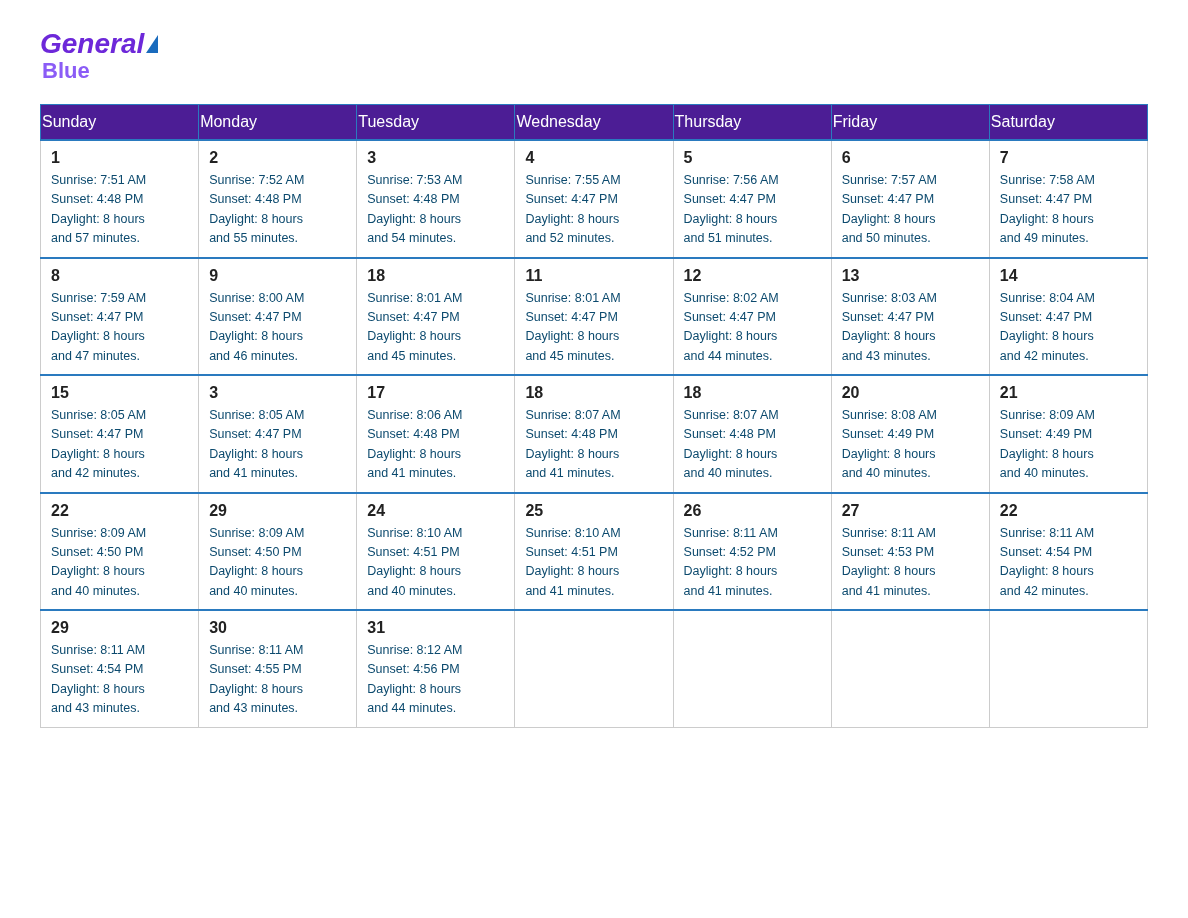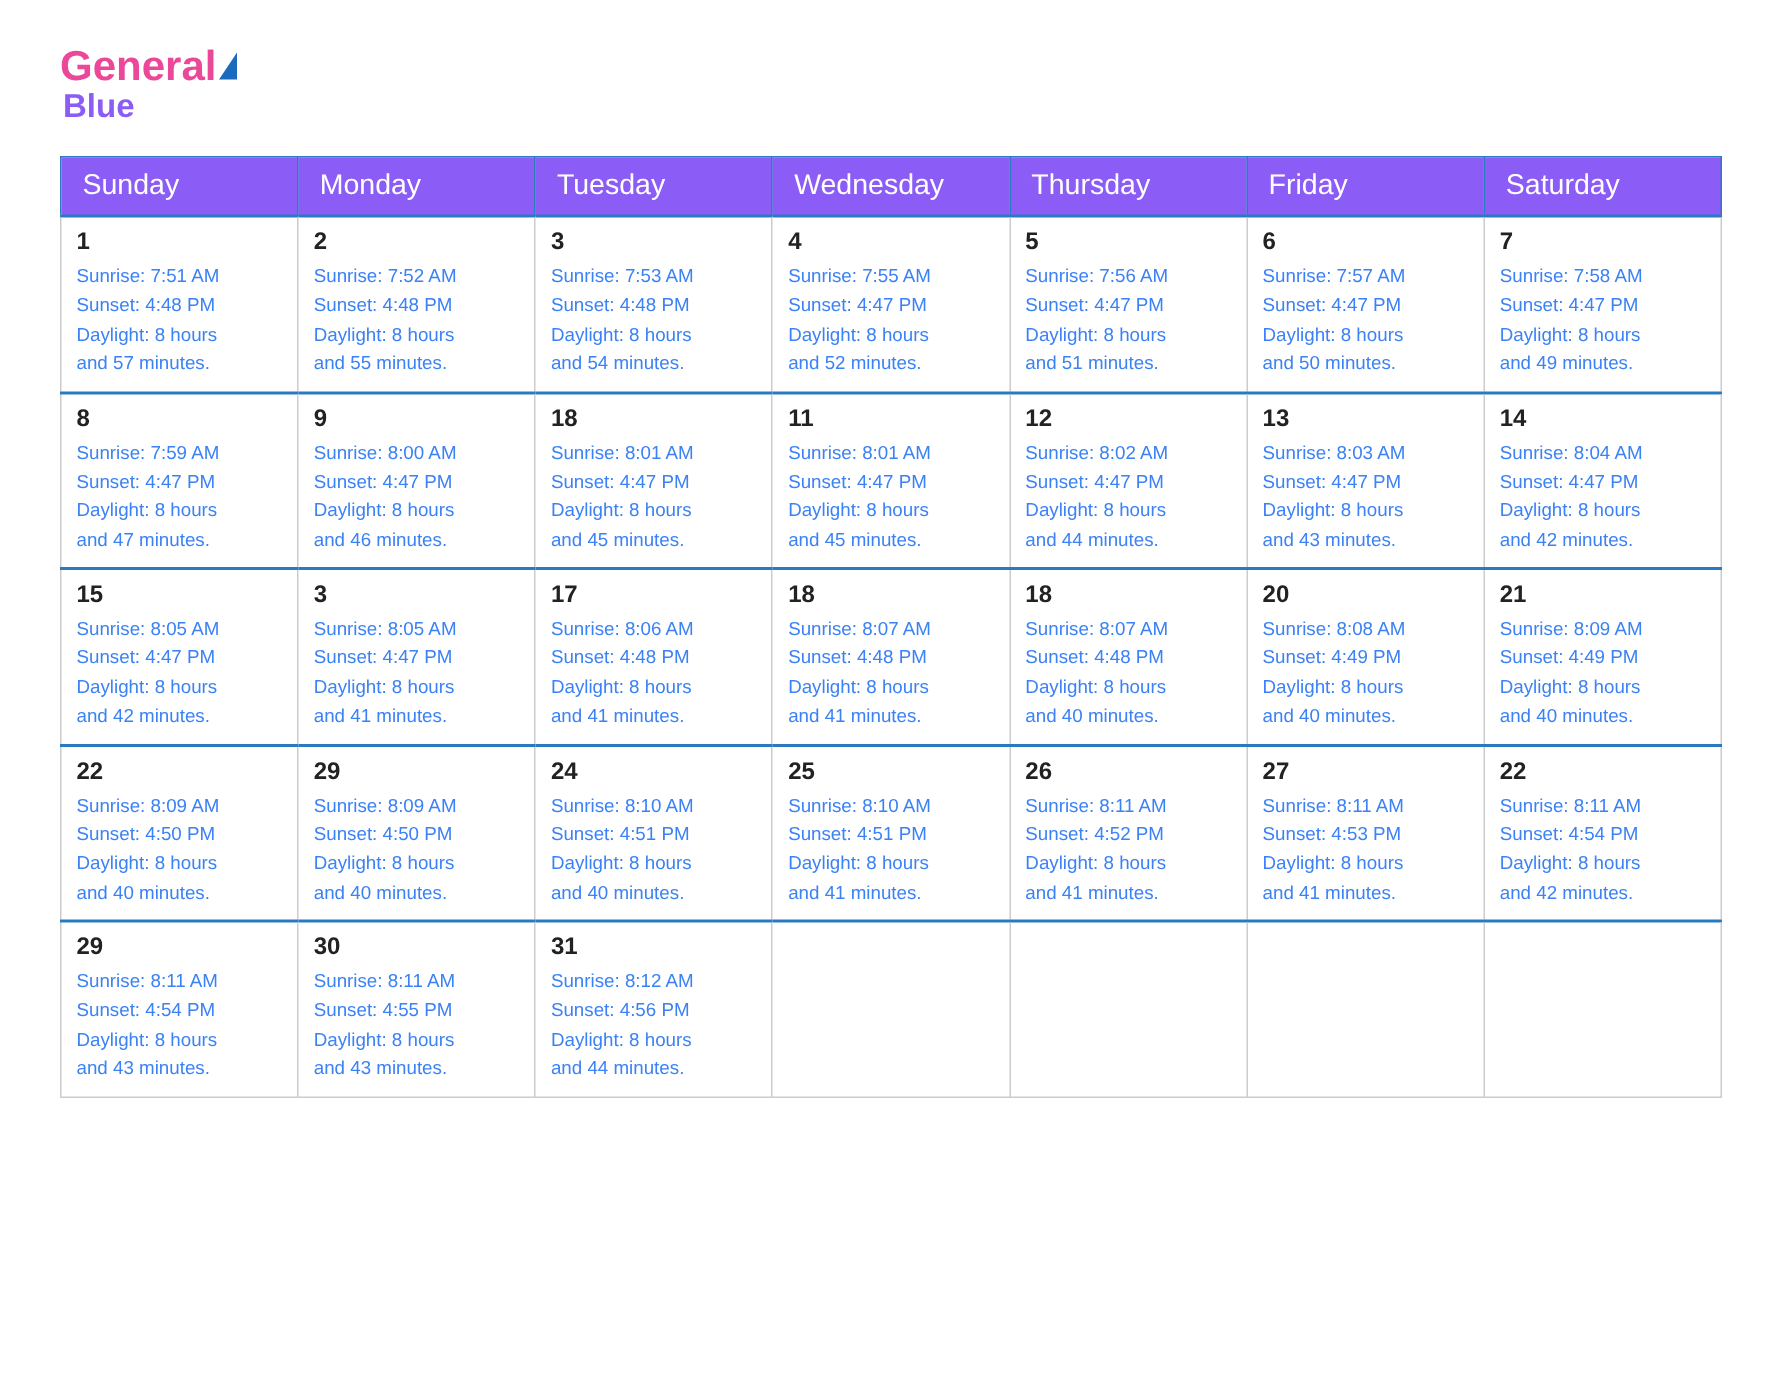--- a/index.html
+++ b/index.html
@@ -17,22 +17,23 @@
       margin-bottom: 20px;
     }
     .logo {
       display: flex;
       flex-direction: column;
       align-items: flex-start;
     }
     .logo-general {
       font-size: 28px;
       font-weight: bold;
-      color: #ec4899;
+      color: #6d28d9;
       line-height: 1;
+      font-style: italic;
     }
     .logo-arrow {
       display: inline-block;
       width: 0;
       height: 0;
       border-left: 12px solid transparent;
       border-bottom: 18px solid #1a6bbd;
       margin-left: 2px;
       vertical-align: middle;
     }
@@ -55,25 +56,25 @@
       font-size: 20px;
       color: #444;
       margin-top: 4px;
     }
     .calendar-table {
       width: 100%;
       border-collapse: collapse;
       table-layout: fixed;
     }
     .calendar-table th {
-      background-color: #8b5cf6;
+      background-color: #4c1d95;
       color: #fff;
-      font-size: 19px;
+      font-size: 16px;
       font-weight: normal;
-      padding: 8px 14px;
+      padding: 8px 1px;
       text-align: left;
       border: 1px solid #2a7abf;
     }
     .calendar-table td {
       vertical-align: top;
       padding: 8px 10px;
       border: 1px solid #ccc;
       font-size: 12.5px;
       color: #333;
       min-height: 100px;
@@ -85,21 +86,21 @@
     .day-number {
       font-size: 16px;
       font-weight: bold;
       color: #222;
       margin-bottom: 4px;
       display: block;
     }
     .day-info {
       font-size: 12.5px;
       line-height: 1.55;
-      color: #3b82f6;
+      color: #0c4a6e;
     }
     td.empty {
       background: #fff;
     }
   </style>
 </head>
 <body>
 
 <div class="header">
   <div class="logo">

